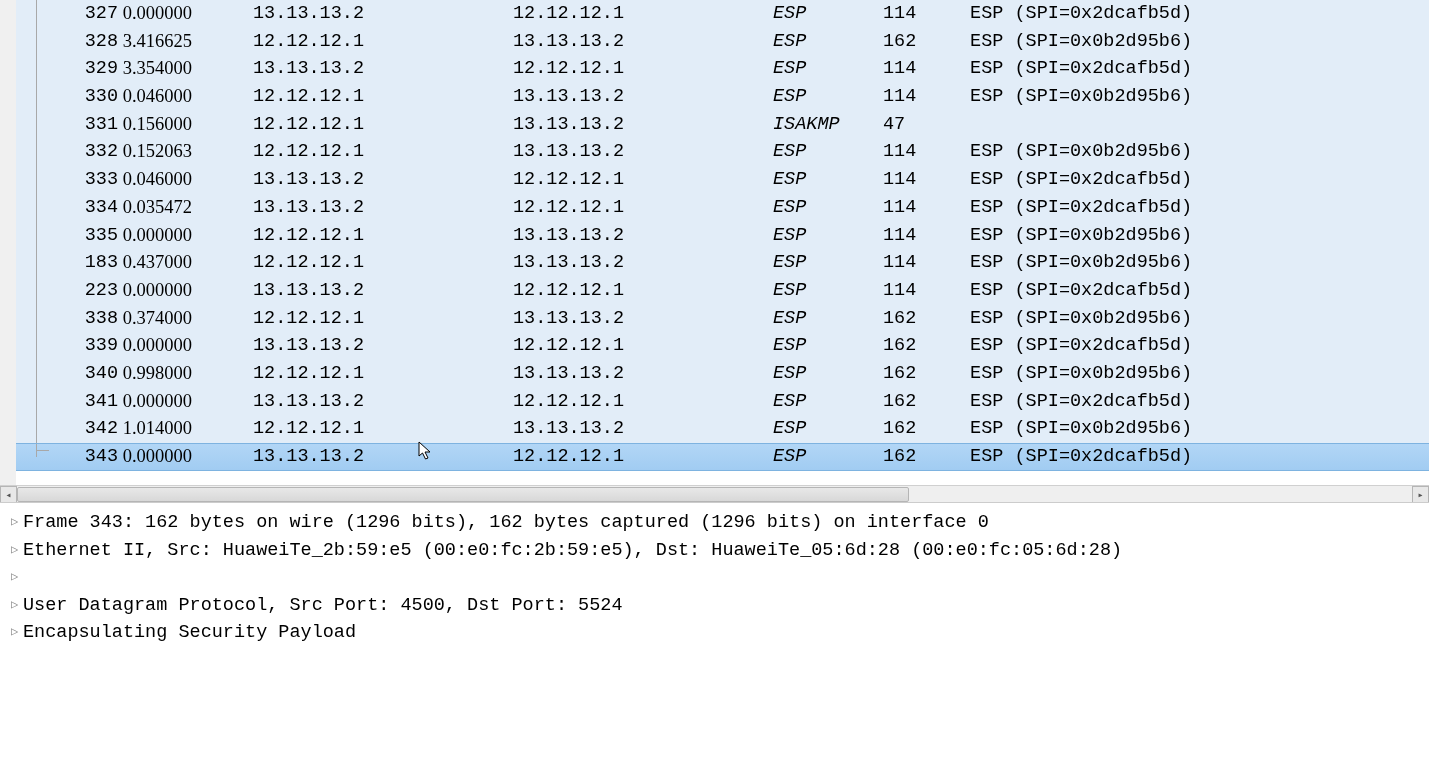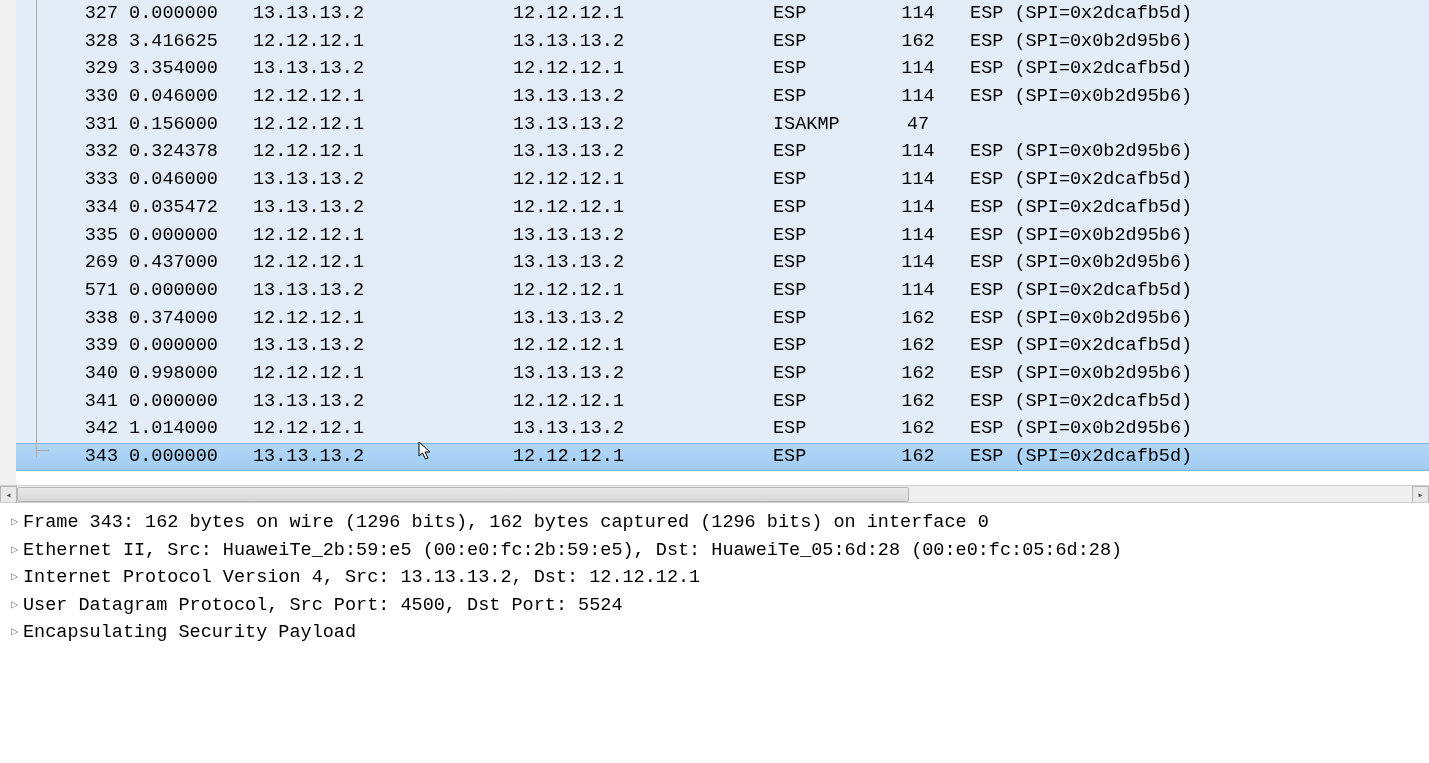--- a/index.html
+++ b/index.html
@@ -34,25 +34,25 @@
     padding-left: 52px;
     box-sizing: border-box;
   }
   .packet-row.selected {
     background: linear-gradient(#b2d6f6, #a1ccf2);
     border-top: 1px solid #7eb3e0;
     border-bottom: 1px solid #7eb3e0;
     height: 27.7px;
   }
   .col-no      { display:inline-block; width: 50px; text-align:right; }
-  .col-time    { display:inline-block; width: 120px; padding-left: 0px;}
+  .col-time    { display:inline-block; width: 120px; padding-left: 0px; font-family: Liberation Serif, serif;}
   .col-src     { display:inline-block; width: 260px; padding-left: 15px;}
   .col-dst     { display:inline-block; width: 260px;}
-  .col-proto   { display:inline-block; width: 110px;}
-  .col-len     { display:inline-block; width: 70px; text-align:center; padding-right:6px;}
+  .col-proto   { display:inline-block; width: 110px; font-style: italic;}
+  .col-len     { display:inline-block; width: 70px; text-align:left; padding-right:6px;}
   .col-info    { display:inline-block; }
   .tree-marker {
     position: absolute;
     left: 20px;
     top: 0;
     bottom: 0;
     width: 8px;
     border-left: 1px solid #a8a8a8;
   }
   .tree-marker.end::after {
@@ -152,45 +152,45 @@
 </style>
 </head>
 <body>
 
 <div class="packet-pane" id="packet-list">
     <div class="packet-row"><div class="tree-marker"></div><span class="col-no">327</span><span class="col-time"> 0.000000</span><span class="col-src">13.13.13.2</span><span class="col-dst">12.12.12.1</span><span class="col-proto">ESP</span><span class="col-len">114</span><span class="col-info"> ESP (SPI=0x2dcafb5d)</span></div>
     <div class="packet-row"><div class="tree-marker"></div><span class="col-no">328</span><span class="col-time"> 3.416625</span><span class="col-src">12.12.12.1</span><span class="col-dst">13.13.13.2</span><span class="col-proto">ESP</span><span class="col-len">162</span><span class="col-info"> ESP (SPI=0x0b2d95b6)</span></div>
     <div class="packet-row"><div class="tree-marker"></div><span class="col-no">329</span><span class="col-time"> 3.354000</span><span class="col-src">13.13.13.2</span><span class="col-dst">12.12.12.1</span><span class="col-proto">ESP</span><span class="col-len">114</span><span class="col-info"> ESP (SPI=0x2dcafb5d)</span></div>
     <div class="packet-row"><div class="tree-marker"></div><span class="col-no">330</span><span class="col-time"> 0.046000</span><span class="col-src">12.12.12.1</span><span class="col-dst">13.13.13.2</span><span class="col-proto">ESP</span><span class="col-len">114</span><span class="col-info"> ESP (SPI=0x0b2d95b6)</span></div>
     <div class="packet-row"><div class="tree-marker"></div><span class="col-no">331</span><span class="col-time"> 0.156000</span><span class="col-src">12.12.12.1</span><span class="col-dst">13.13.13.2</span><span class="col-proto">ISAKMP</span><span class="col-len">47</span><span class="col-info"> </span></div>
-    <div class="packet-row"><div class="tree-marker"></div><span class="col-no">332</span><span class="col-time"> 0.324378</span><span class="col-src">12.12.12.1</span><span class="col-dst">13.13.13.2</span><span class="col-proto">ESP</span><span class="col-len">114</span><span class="col-info"> ESP (SPI=0x0b2d95b6)</span></div>
+    <div class="packet-row"><div class="tree-marker"></div><span class="col-no">332</span><span class="col-time"> 0.152063</span><span class="col-src">12.12.12.1</span><span class="col-dst">13.13.13.2</span><span class="col-proto">ESP</span><span class="col-len">114</span><span class="col-info"> ESP (SPI=0x0b2d95b6)</span></div>
     <div class="packet-row"><div class="tree-marker"></div><span class="col-no">333</span><span class="col-time"> 0.046000</span><span class="col-src">13.13.13.2</span><span class="col-dst">12.12.12.1</span><span class="col-proto">ESP</span><span class="col-len">114</span><span class="col-info"> ESP (SPI=0x2dcafb5d)</span></div>
     <div class="packet-row"><div class="tree-marker"></div><span class="col-no">334</span><span class="col-time"> 0.035472</span><span class="col-src">13.13.13.2</span><span class="col-dst">12.12.12.1</span><span class="col-proto">ESP</span><span class="col-len">114</span><span class="col-info"> ESP (SPI=0x2dcafb5d)</span></div>
     <div class="packet-row"><div class="tree-marker"></div><span class="col-no">335</span><span class="col-time"> 0.000000</span><span class="col-src">12.12.12.1</span><span class="col-dst">13.13.13.2</span><span class="col-proto">ESP</span><span class="col-len">114</span><span class="col-info"> ESP (SPI=0x0b2d95b6)</span></div>
-    <div class="packet-row"><div class="tree-marker"></div><span class="col-no">269</span><span class="col-time"> 0.437000</span><span class="col-src">12.12.12.1</span><span class="col-dst">13.13.13.2</span><span class="col-proto">ESP</span><span class="col-len">114</span><span class="col-info"> ESP (SPI=0x0b2d95b6)</span></div>
-    <div class="packet-row"><div class="tree-marker"></div><span class="col-no">571</span><span class="col-time"> 0.000000</span><span class="col-src">13.13.13.2</span><span class="col-dst">12.12.12.1</span><span class="col-proto">ESP</span><span class="col-len">114</span><span class="col-info"> ESP (SPI=0x2dcafb5d)</span></div>
+    <div class="packet-row"><div class="tree-marker"></div><span class="col-no">183</span><span class="col-time"> 0.437000</span><span class="col-src">12.12.12.1</span><span class="col-dst">13.13.13.2</span><span class="col-proto">ESP</span><span class="col-len">114</span><span class="col-info"> ESP (SPI=0x0b2d95b6)</span></div>
+    <div class="packet-row"><div class="tree-marker"></div><span class="col-no">223</span><span class="col-time"> 0.000000</span><span class="col-src">13.13.13.2</span><span class="col-dst">12.12.12.1</span><span class="col-proto">ESP</span><span class="col-len">114</span><span class="col-info"> ESP (SPI=0x2dcafb5d)</span></div>
     <div class="packet-row"><div class="tree-marker"></div><span class="col-no">338</span><span class="col-time"> 0.374000</span><span class="col-src">12.12.12.1</span><span class="col-dst">13.13.13.2</span><span class="col-proto">ESP</span><span class="col-len">162</span><span class="col-info"> ESP (SPI=0x0b2d95b6)</span></div>
     <div class="packet-row"><div class="tree-marker"></div><span class="col-no">339</span><span class="col-time"> 0.000000</span><span class="col-src">13.13.13.2</span><span class="col-dst">12.12.12.1</span><span class="col-proto">ESP</span><span class="col-len">162</span><span class="col-info"> ESP (SPI=0x2dcafb5d)</span></div>
     <div class="packet-row"><div class="tree-marker"></div><span class="col-no">340</span><span class="col-time"> 0.998000</span><span class="col-src">12.12.12.1</span><span class="col-dst">13.13.13.2</span><span class="col-proto">ESP</span><span class="col-len">162</span><span class="col-info"> ESP (SPI=0x0b2d95b6)</span></div>
     <div class="packet-row"><div class="tree-marker"></div><span class="col-no">341</span><span class="col-time"> 0.000000</span><span class="col-src">13.13.13.2</span><span class="col-dst">12.12.12.1</span><span class="col-proto">ESP</span><span class="col-len">162</span><span class="col-info"> ESP (SPI=0x2dcafb5d)</span></div>
     <div class="packet-row"><div class="tree-marker"></div><span class="col-no">342</span><span class="col-time"> 1.014000</span><span class="col-src">12.12.12.1</span><span class="col-dst">13.13.13.2</span><span class="col-proto">ESP</span><span class="col-len">162</span><span class="col-info"> ESP (SPI=0x0b2d95b6)</span></div>
     <div class="packet-row selected"><div class="tree-marker end"></div><span class="col-no">343</span><span class="col-time"> 0.000000</span><span class="col-src">13.13.13.2</span><span class="col-dst">12.12.12.1</span><span class="col-proto">ESP</span><span class="col-len">162</span><span class="col-info"> ESP (SPI=0x2dcafb5d)</span></div>
   </div>
 
 <div class="hscroll">
   <div class="arrow left">◂</div>
   <div class="track">
     <div class="thumb"></div>
   </div>
   <div class="arrow right">▸</div>
 </div>
 
 <div class="detail-pane" id="detail-list">
     <div class="detail-row"><span class="expander">▷</span><span>Frame 343: 162 bytes on wire (1296 bits), 162 bytes captured (1296 bits) on interface 0</span></div>
     <div class="detail-row"><span class="expander">▷</span><span>Ethernet II, Src: HuaweiTe_2b:59:e5 (00:e0:fc:2b:59:e5), Dst: HuaweiTe_05:6d:28 (00:e0:fc:05:6d:28)</span></div>
-    <div class="detail-row"><span class="expander">▷</span><span>Internet Protocol Version 4, Src: 13.13.13.2, Dst: 12.12.12.1</span></div>
+    <div class="detail-row"><span class="expander">▷</span></div>
     <div class="detail-row"><span class="expander">▷</span><span>User Datagram Protocol, Src Port: 4500, Dst Port: 5524</span></div>
     <div class="detail-row"><span class="expander">▷</span><span>Encapsulating Security Payload</span></div>
   </div>
 
 <svg class="cursor" width="18" height="20">
   <path d="M1 1 L1 15 L4.5 12 L7.5 18 L10 17 L7 11 L12 11 Z" fill="white" stroke="black" stroke-width="1"></path>
 </svg>
 
 </body></html>

